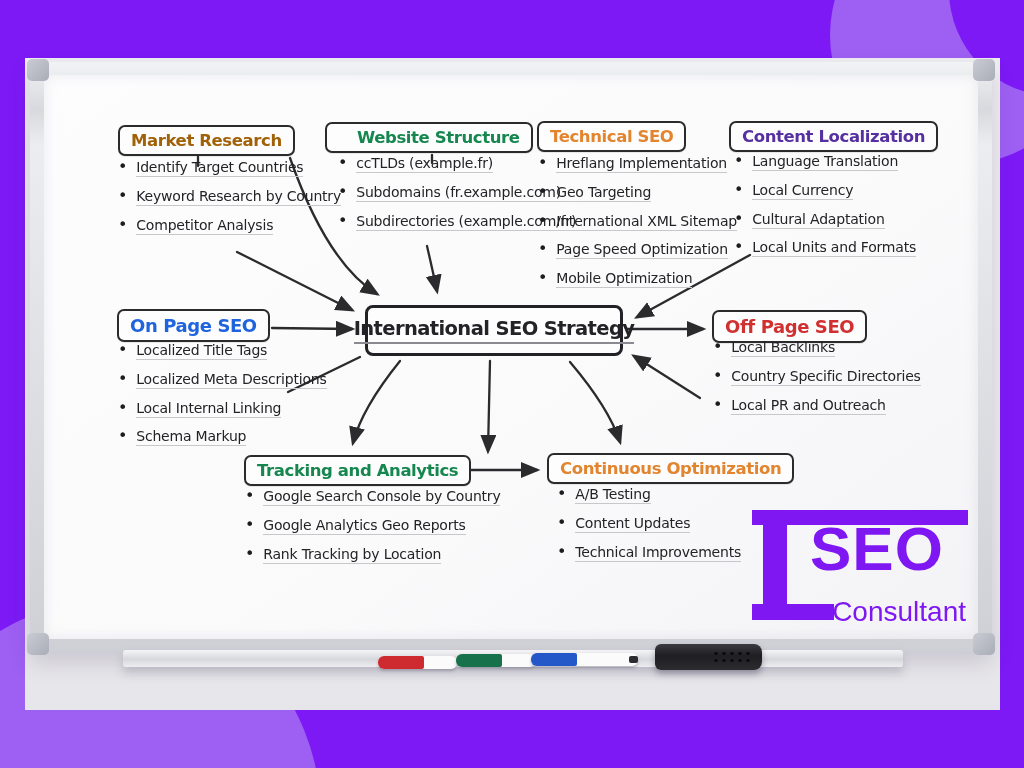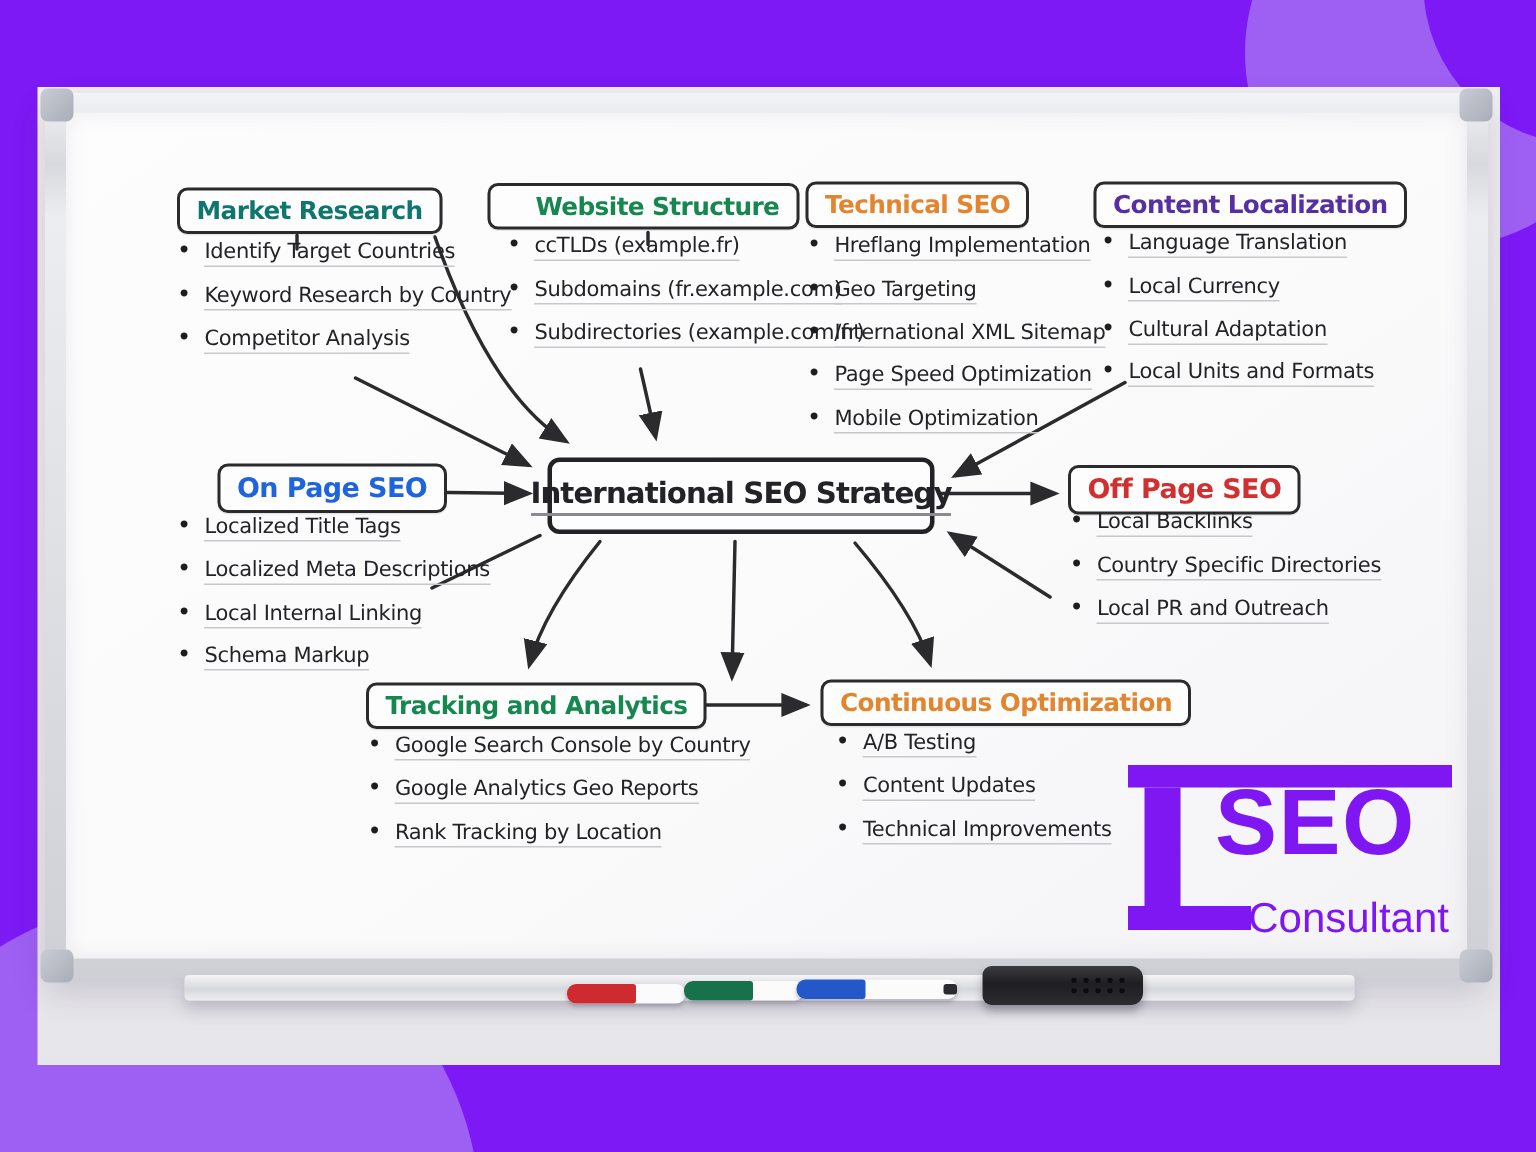--- a/index.html
+++ b/index.html
@@ -129,25 +129,25 @@
       <path d="M601 271 L678 271" marker-end="url(#ah)"></path>
       <path d="M335 299 L263 334"></path>
       <path d="M375 303 Q337 350 328 385" marker-end="url(#ah)"></path>
       <path d="M465 303 L463 393" marker-end="url(#ah)"></path>
       <path d="M545 304 Q584 350 595 384" marker-end="url(#ah)"></path>
       <path d="M430 412 L512 412" marker-end="url(#ah)"></path>
       <path d="M675 340 L609 298" marker-end="url(#ah)"></path>
     </g>
   </svg>
 
-  <div class="node-box" id="box-market-research" style="color: #0f766e;">Market Research</div>
+  <div class="node-box" id="box-market-research" style="color: #a16207;">Market Research</div>
   <div class="node-box" id="box-website-structure" style="color: rgb(21, 135, 79);">Website Structure</div>
   <div class="node-box" id="box-technical-seo" style="color: rgb(226, 133, 46);">Technical SEO</div>
   <div class="node-box" id="box-content-localization" style="color: rgb(86, 48, 160);">Content Localization</div>
-  <div class="node-box" id="box-on-page-seo" style="color: rgb(32, 100, 221); margin-left: 28px;">On Page SEO</div>
+  <div class="node-box" id="box-on-page-seo" style="color: rgb(32, 100, 221);">On Page SEO</div>
   <div class="node-box" id="box-off-page-seo" style="color: rgb(208, 48, 48);">Off Page SEO</div>
   <div class="node-box" id="box-tracking-analytics" style="color: rgb(21, 135, 79);">Tracking and Analytics</div>
   <div class="node-box" id="box-continuous-optimization" style="color: rgb(226, 133, 46);">Continuous Optimization</div>
 
   <div class="center-box">
     <span>International SEO Strategy</span>
   </div>
 
   <ul class="node-list" id="list-market-research">
 

